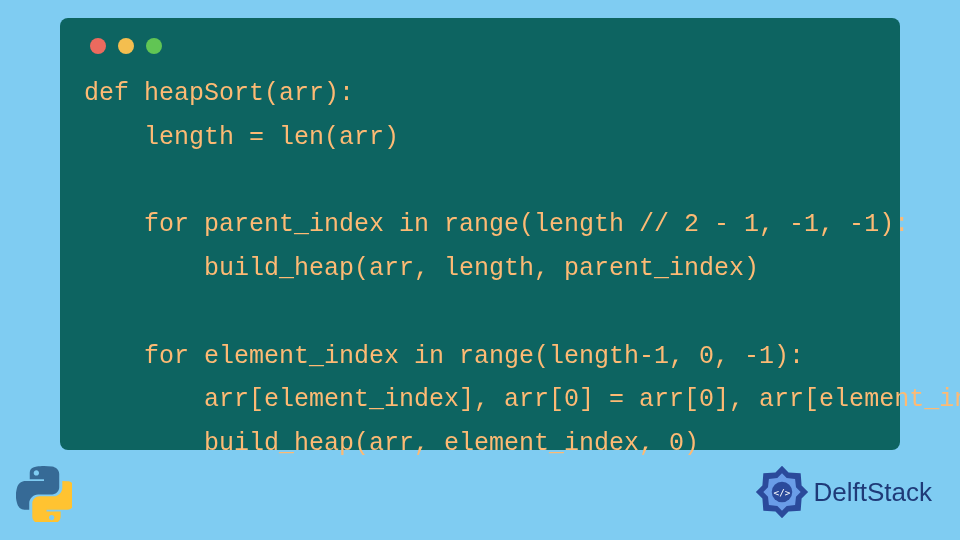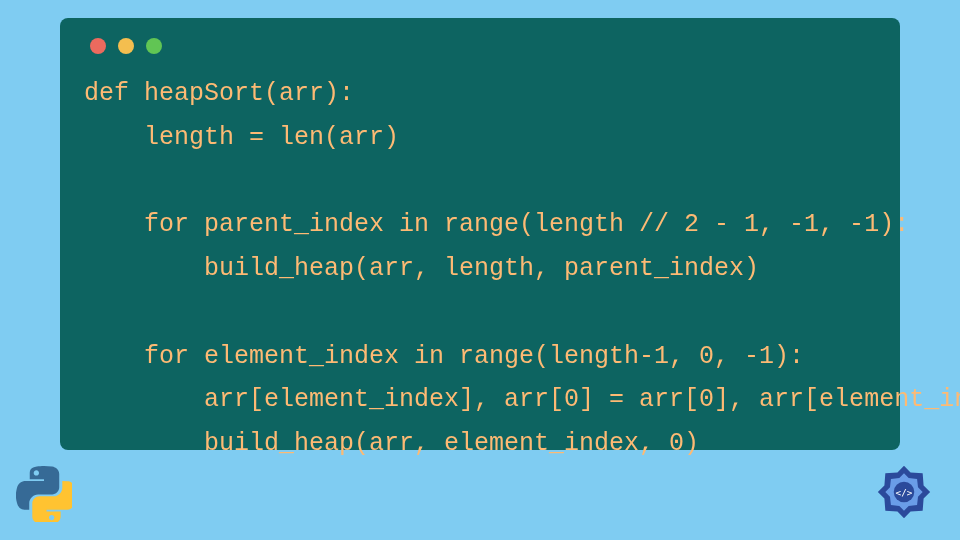--- a/index.html
+++ b/index.html
@@ -97,13 +97,14 @@
   <div class="delftstack-badge">
     <svg viewBox="0 0 60 60" width="56" height="56">
       <g transform="translate(30,30)">
         <polygon points="0,-28 7,-21 20,-20 21,-7 28,0 21,7 20,20 7,21 0,28 -7,21 -20,20 -21,7 -28,0 -21,-7 -20,-20 -7,-21" fill="#2b4a9b"></polygon>
         <polygon points="0,-20 5,-15 14,-14 15,-5 20,0 15,5 14,14 5,15 0,20 -5,15 -14,14 -15,5 -20,0 -15,-5 -14,-14 -5,-15" fill="#6a9de8"></polygon>
         <circle r="11" fill="#2b4a9b"></circle>
         <text x="0" y="4" text-anchor="middle" fill="#fff" font-size="10" font-family="monospace">&lt;/&gt;</text>
       </g>
     </svg>
   </div>
+  <div class="delftstack-text">DelftStack</div>
 </div>
 
 </body></html>

